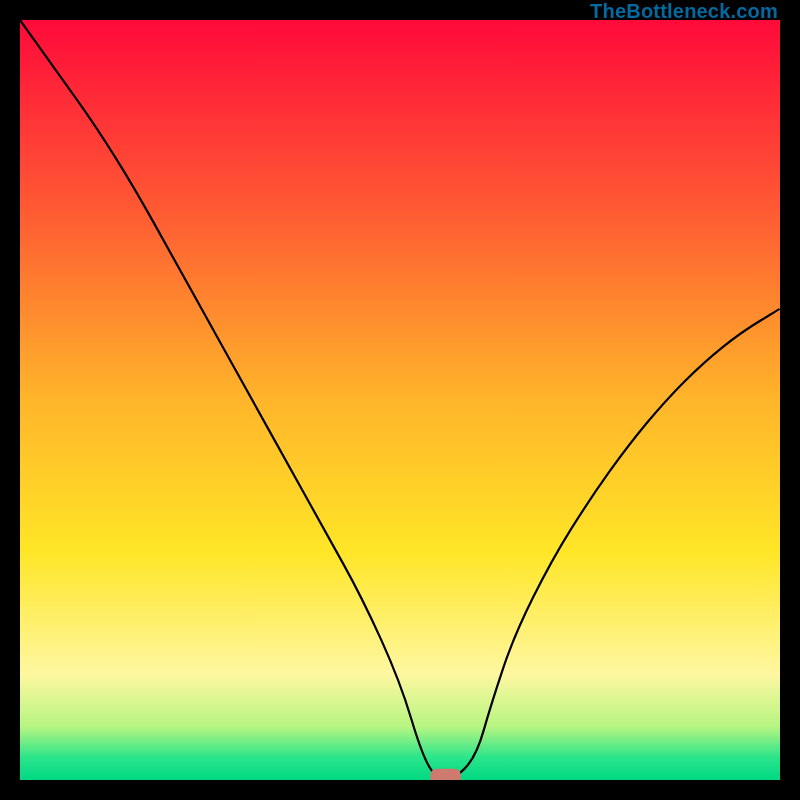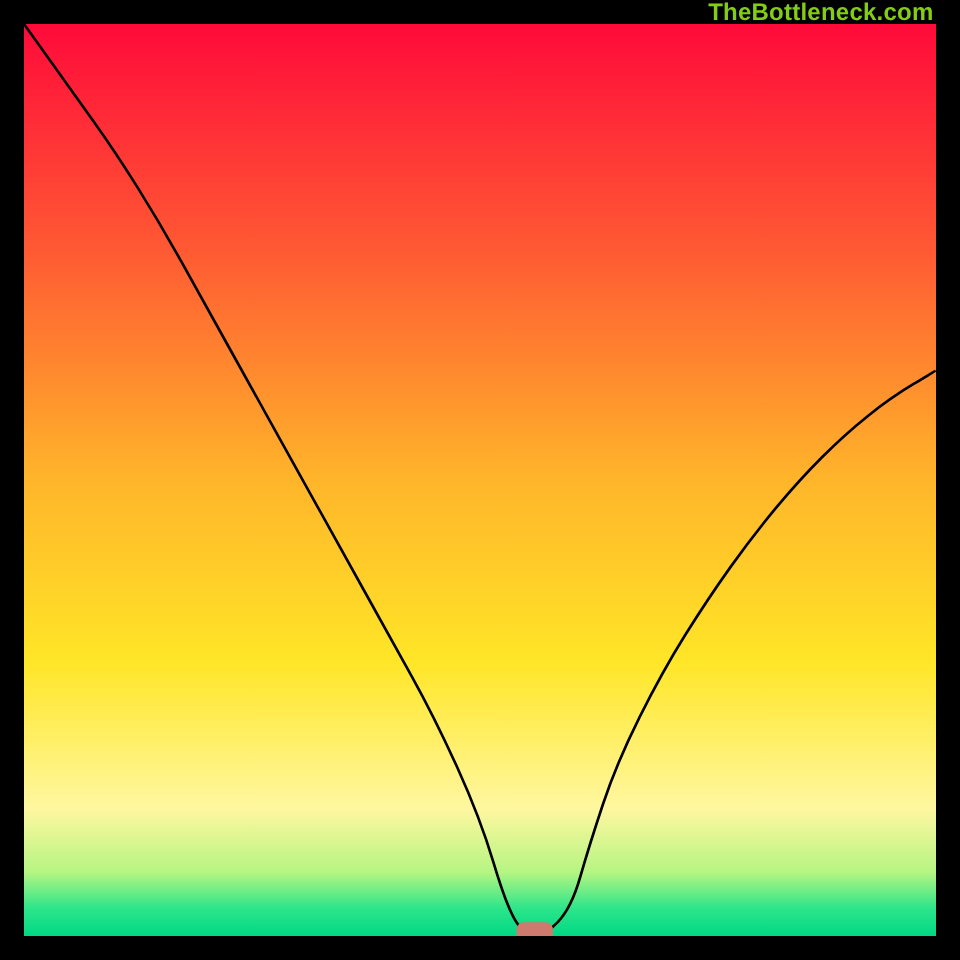--- a/index.html
+++ b/index.html
@@ -18,21 +18,21 @@
     height: 760px;
     background: #000;
   }
   .watermark {
     position: absolute;
     top: 0px;
     right: 22px;
     font-family: Arial, Helvetica, sans-serif;
     font-size: 20px;
     font-weight: 600;
-    color: #84cc16;
+    color: #0369a1;
     letter-spacing: 0.2px;
     z-index: 5;
   }
   svg {
     display: block;
   }
 </style>
 </head>
 <body>
 

